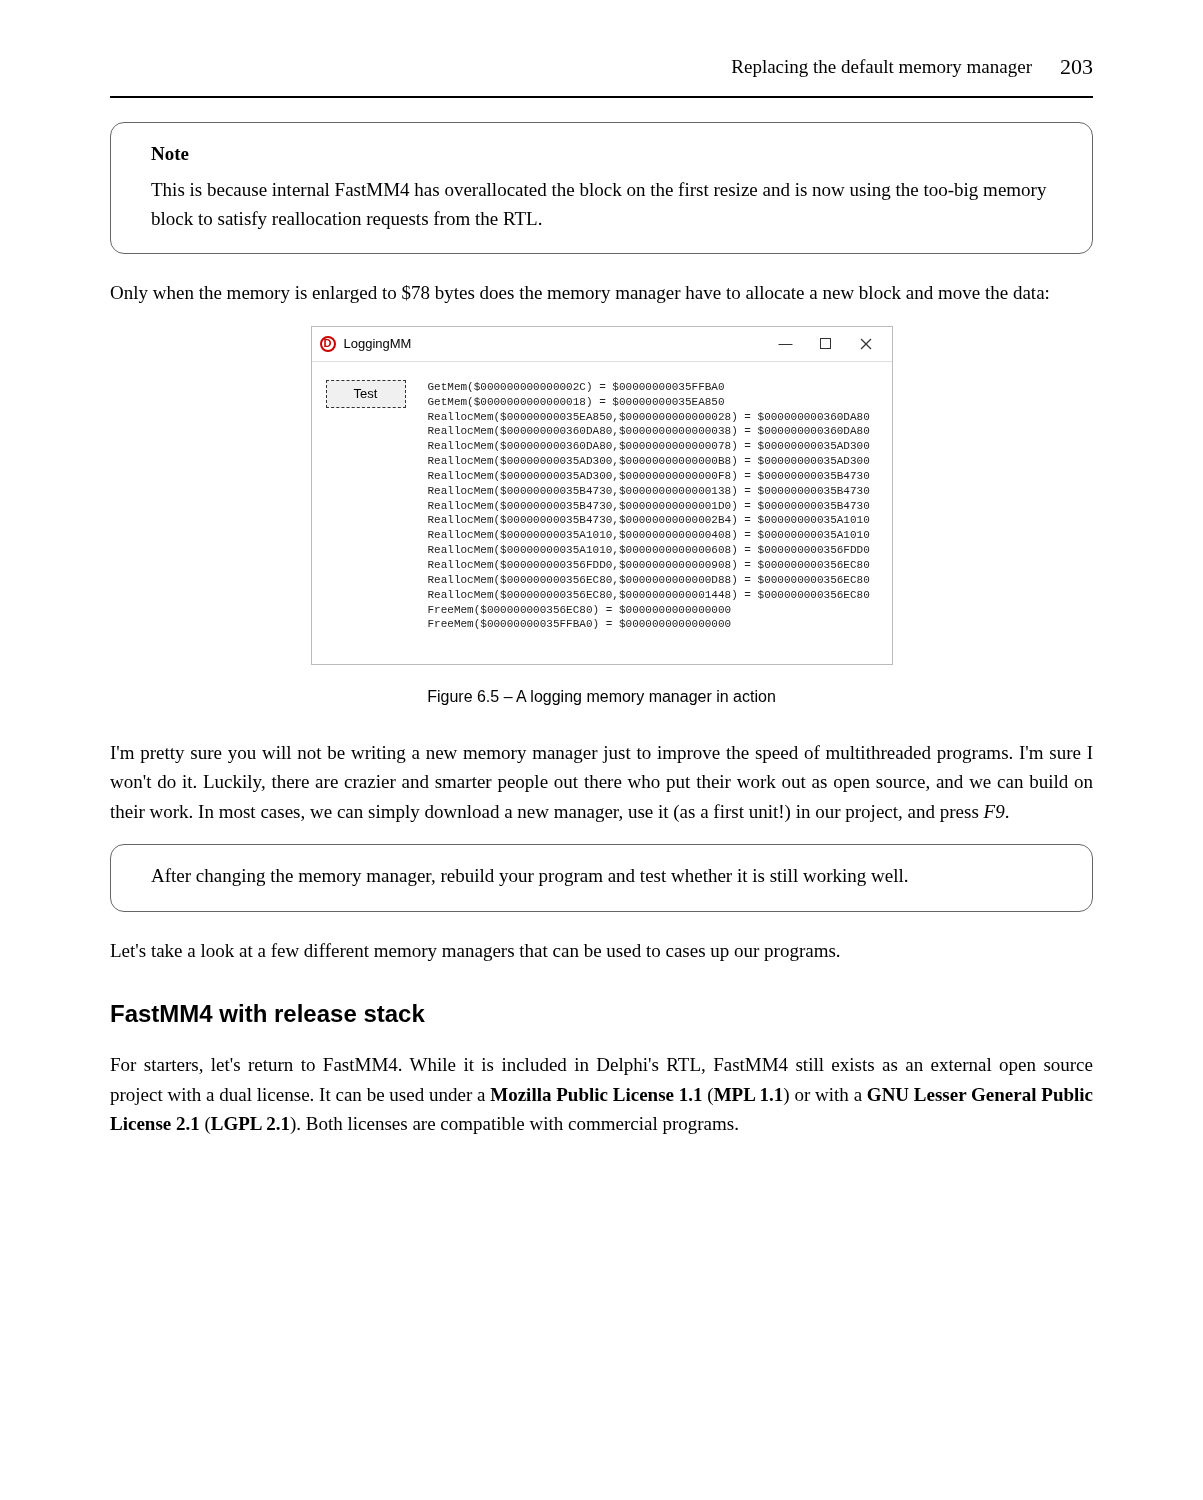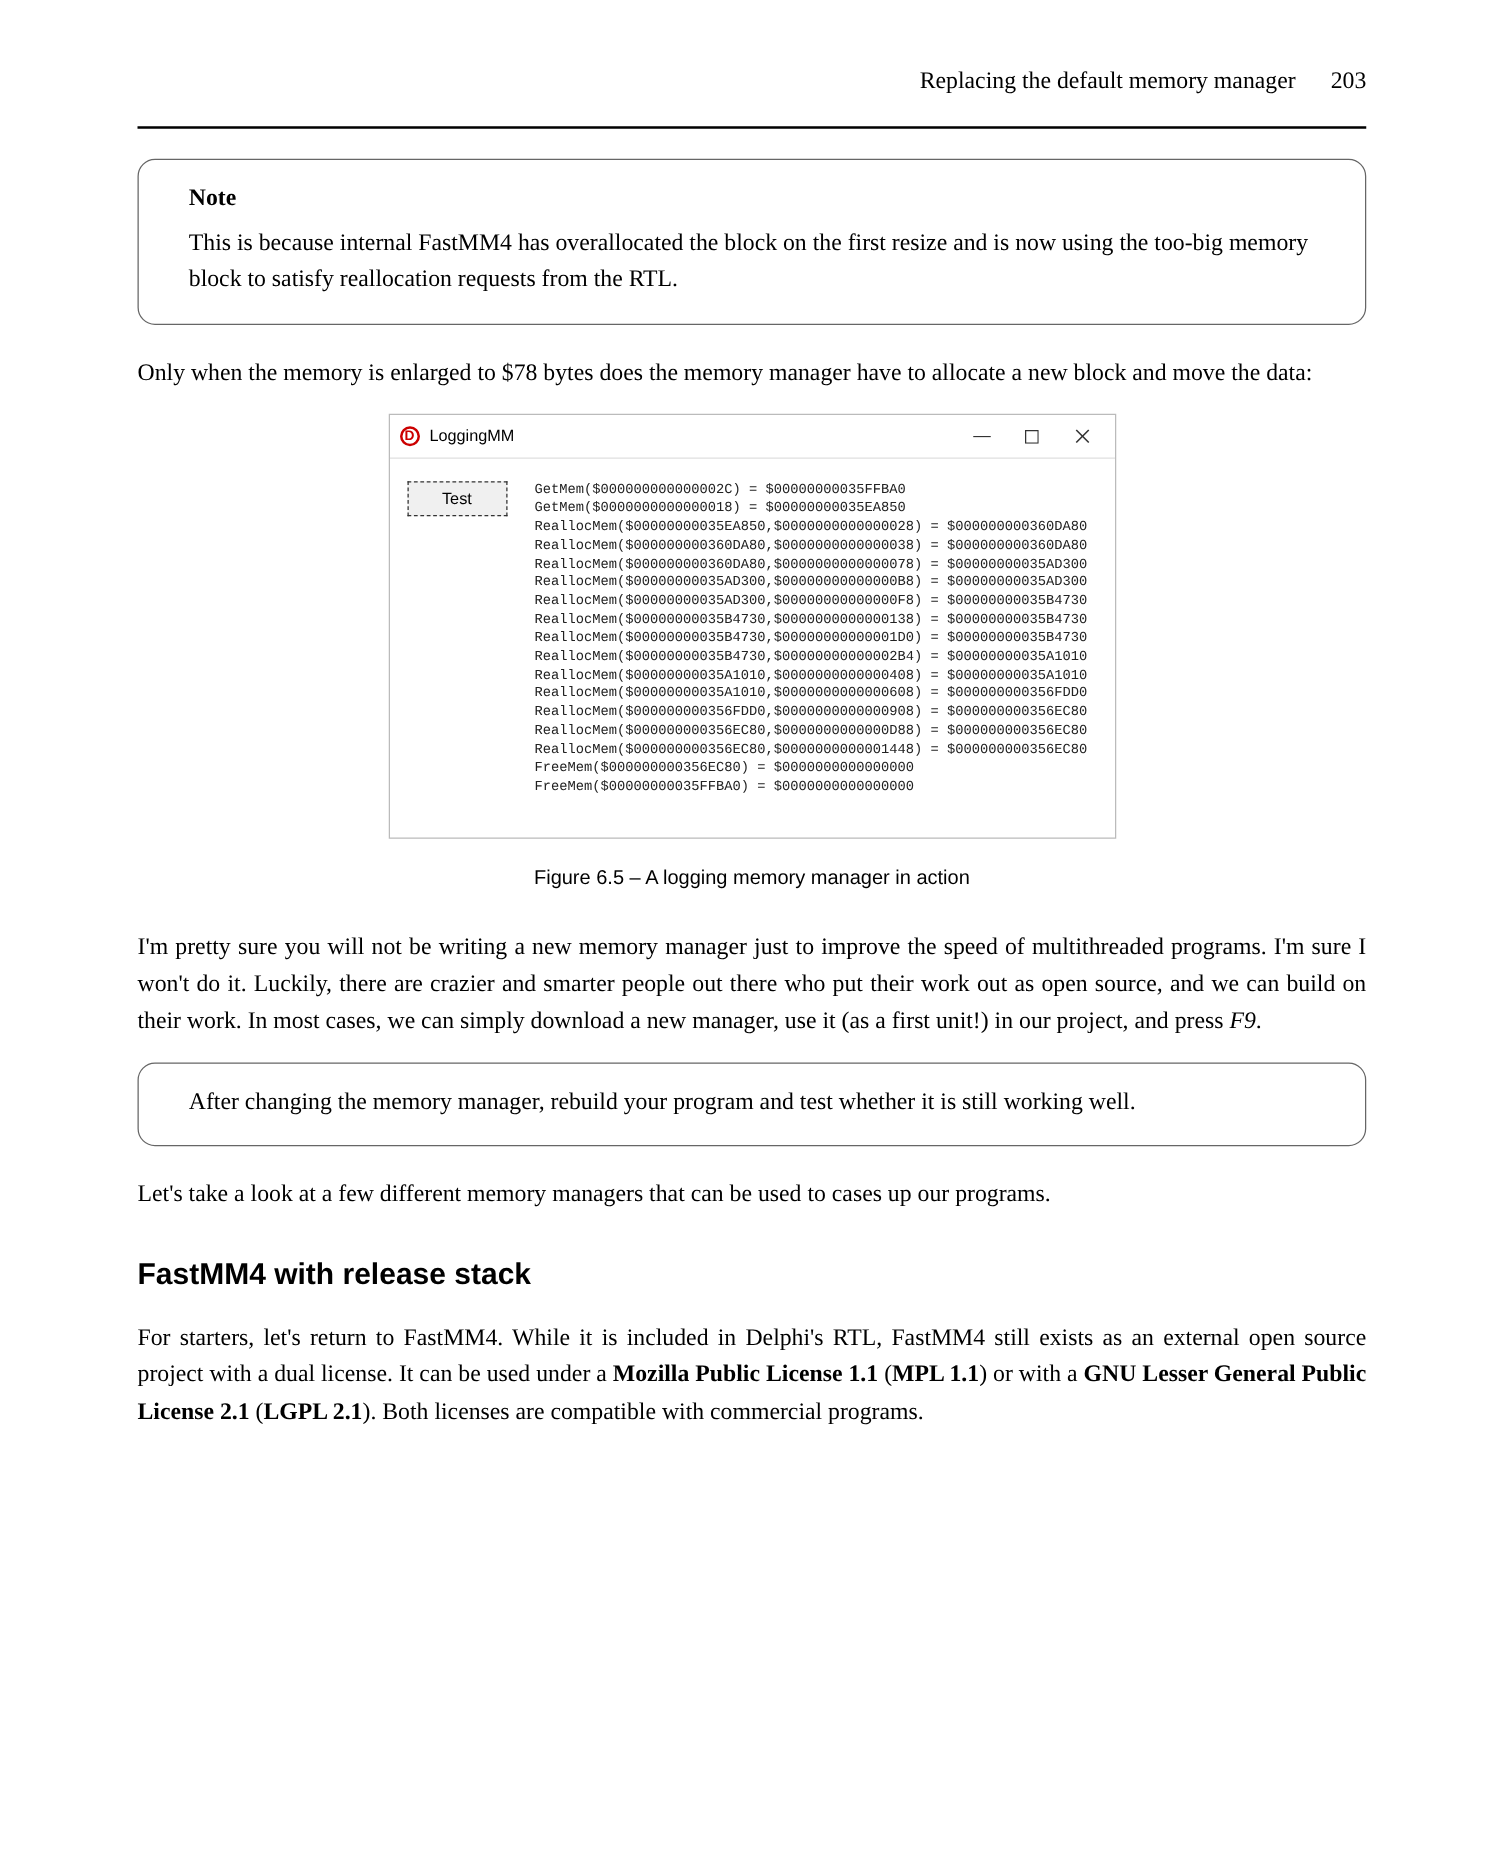--- a/index.html
+++ b/index.html
@@ -9,29 +9,29 @@
     padding: 50px 110px 60px 110px;
     color: #000;
     font-size: 19px;
     line-height: 1.55;
   }
   .header-row {
     display: flex;
     justify-content: flex-end;
     align-items: center;
     border-bottom: 2px solid #000;
-    padding-bottom: 22px;
+    padding-bottom: 12px;
     margin-bottom: 24px;
   }
   .header-title {
     font-size: 19px;
     margin-right: 28px;
   }
   .page-number {
-    font-size: 19px;
+    font-size: 22px;
   }
   .callout {
     border: 1.5px solid #666;
     border-radius: 14px;
     padding: 16px 26px 20px 40px;
     margin: 14px 0 24px 0;
   }
   .callout-title {
     font-weight: bold;
     margin-bottom: 6px;

